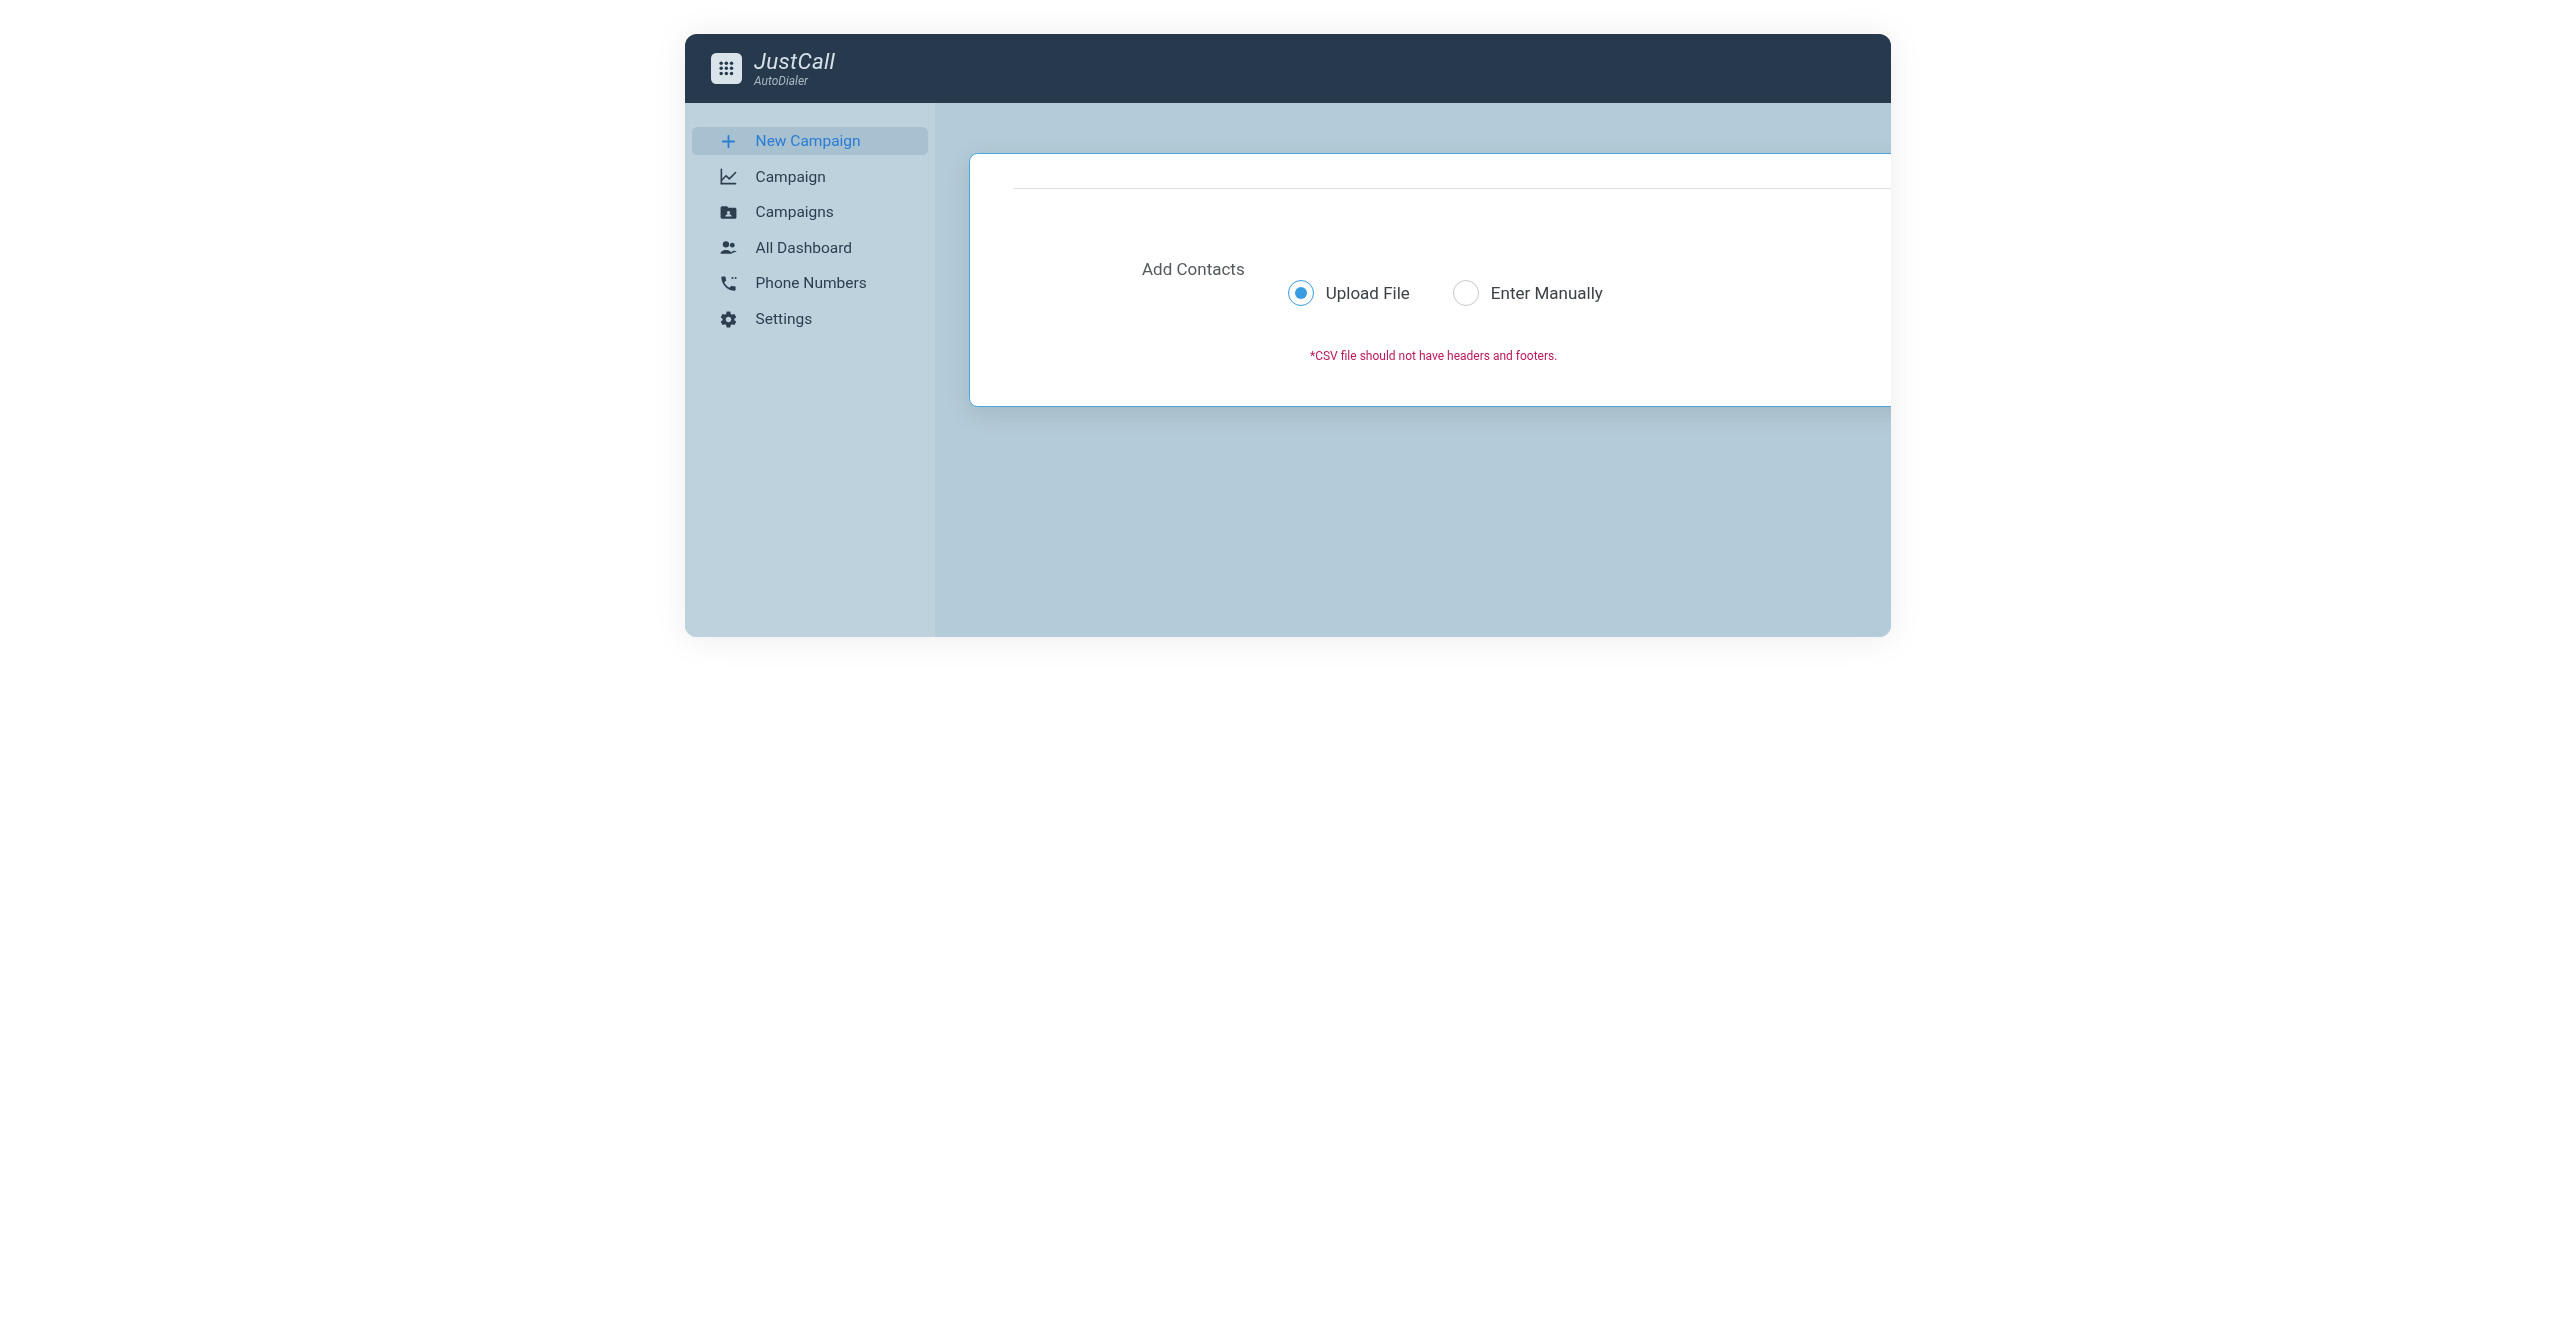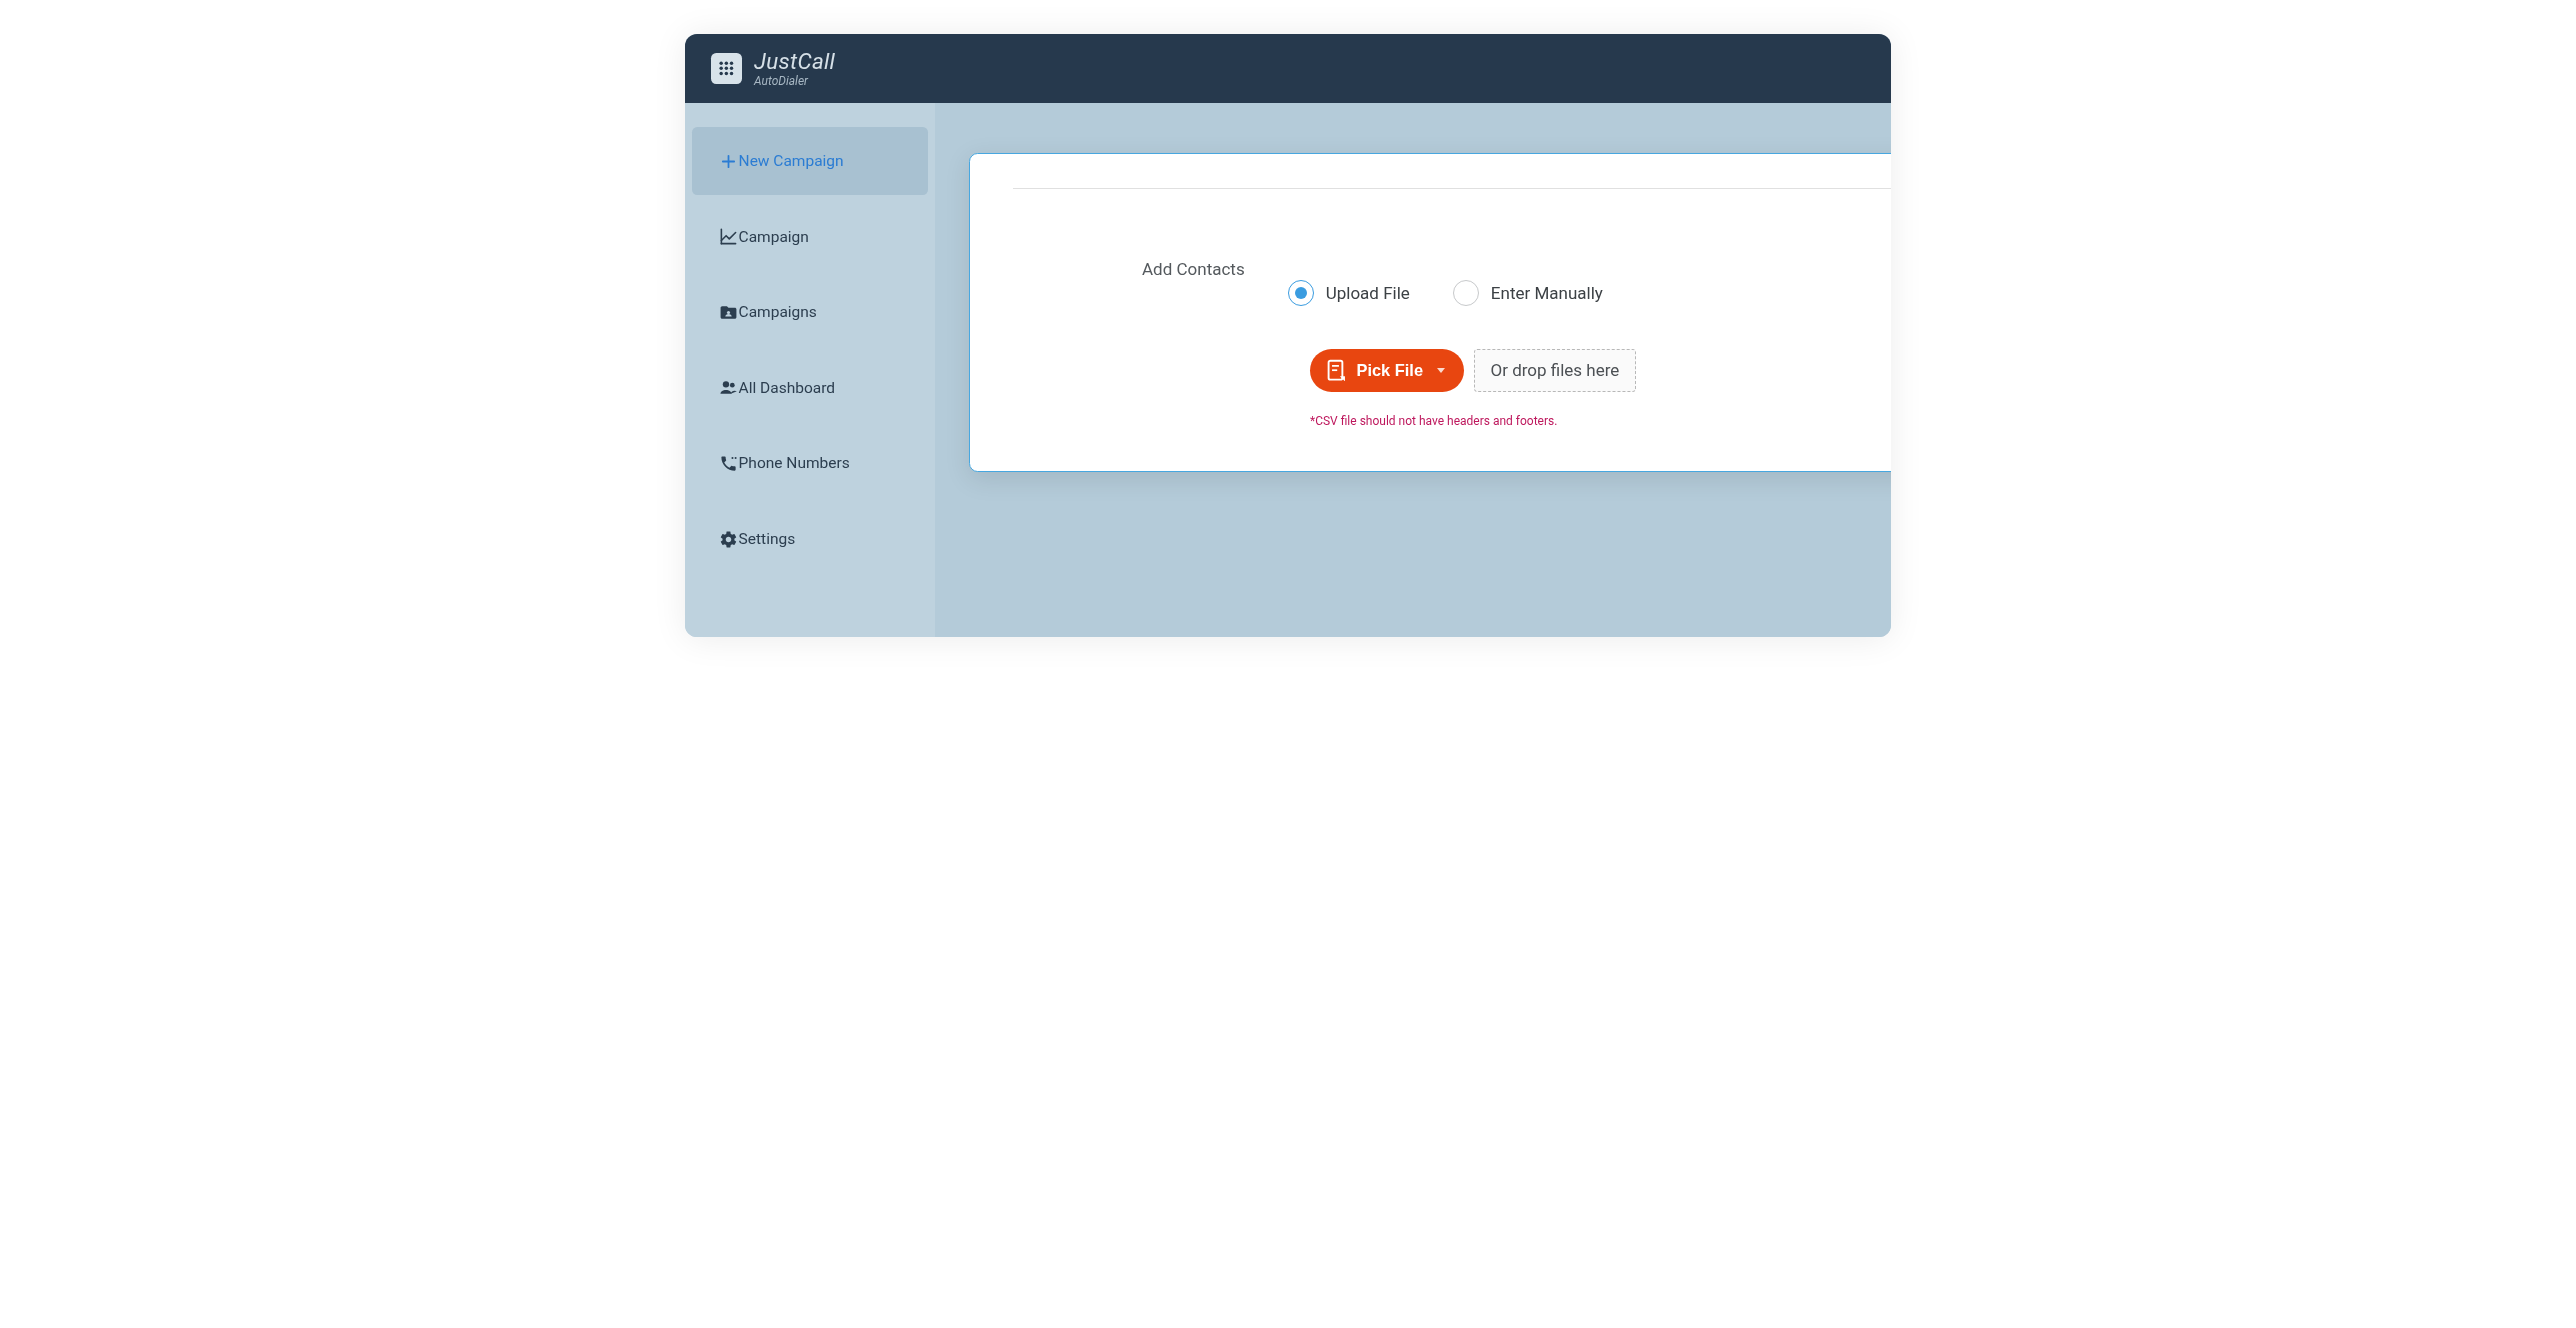--- a/index.html
+++ b/index.html
@@ -64,21 +64,22 @@
     }
     
     .sidebar {
       width: 250px;
       background: #bed2de;
       padding: 24px 0;
     }
     .sidebar-item {
       display: flex;
       align-items: center;
-      padding: 24px 26px;
+      gap: 17px;
+      padding: 4px 26px;
       cursor: pointer;
       color: #2c3e4f;
       font-size: 15.5px;
       margin: 0 6.9px 6.9px 6.9px;
       border-radius: 5.2px;
     }
     .sidebar-item.active {
       background: #a8c1d1;
       color: #2b7cd3;
     }
@@ -316,37 +317,20 @@
             </span>
             <span class="radio-label">Upload File</span>
           </div>
 
           <div class="radio-option">
             <span class="radio-circle"></span>
             <span class="radio-label">Enter Manually</span>
           </div>
         </div>
 
-        <div class="row-pick">
-          <button class="pick-btn">
-            <span>
-              <svg width="20.7" height="22.4" viewBox="0 0 24 26" fill="none">
-                <rect x="3" y="2" width="16" height="22" rx="2" stroke="#fff" stroke-width="2.2" fill="none"></rect>
-                <line x1="7" y1="8" x2="15" y2="8" stroke="#fff" stroke-width="2"></line>
-                <line x1="7" y1="13" x2="13" y2="13" stroke="#fff" stroke-width="2"></line>
-                <polygon points="16,20 22,20 22,26" fill="#fff"></polygon>
-              </svg>
-            </span>
-            <span>Pick File</span>
-            <span class="pick-caret"></span>
-          </button>
-          <div class="drop-zone">
-            <span>Or drop files here</span>
-          </div>
-        </div>
 
         <div class="hint">*CSV file should not have headers and footers.</div>
       </div>
     </div>
 
   </div>
 </div>
 
 
 </body></html>

